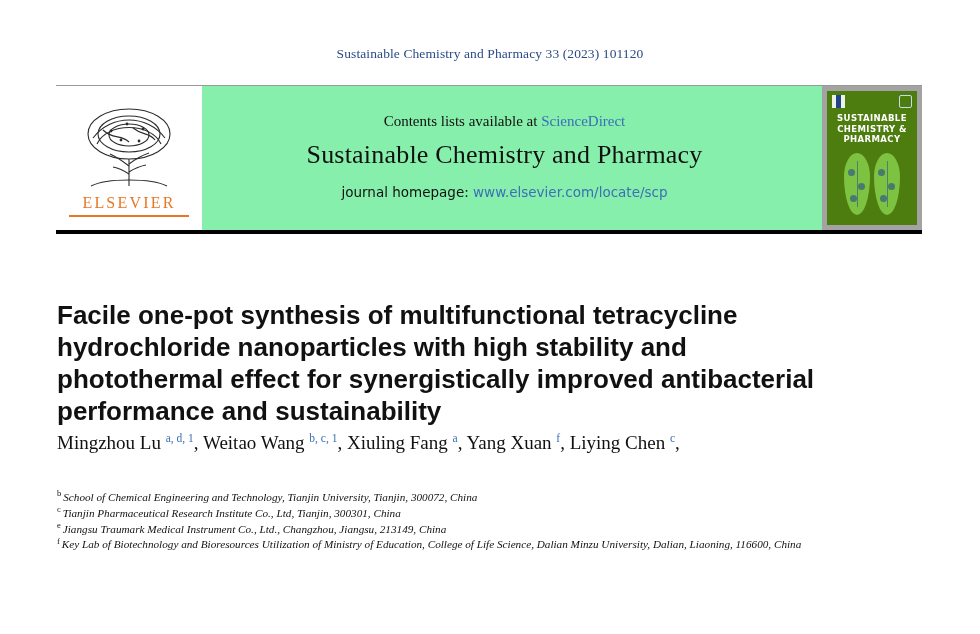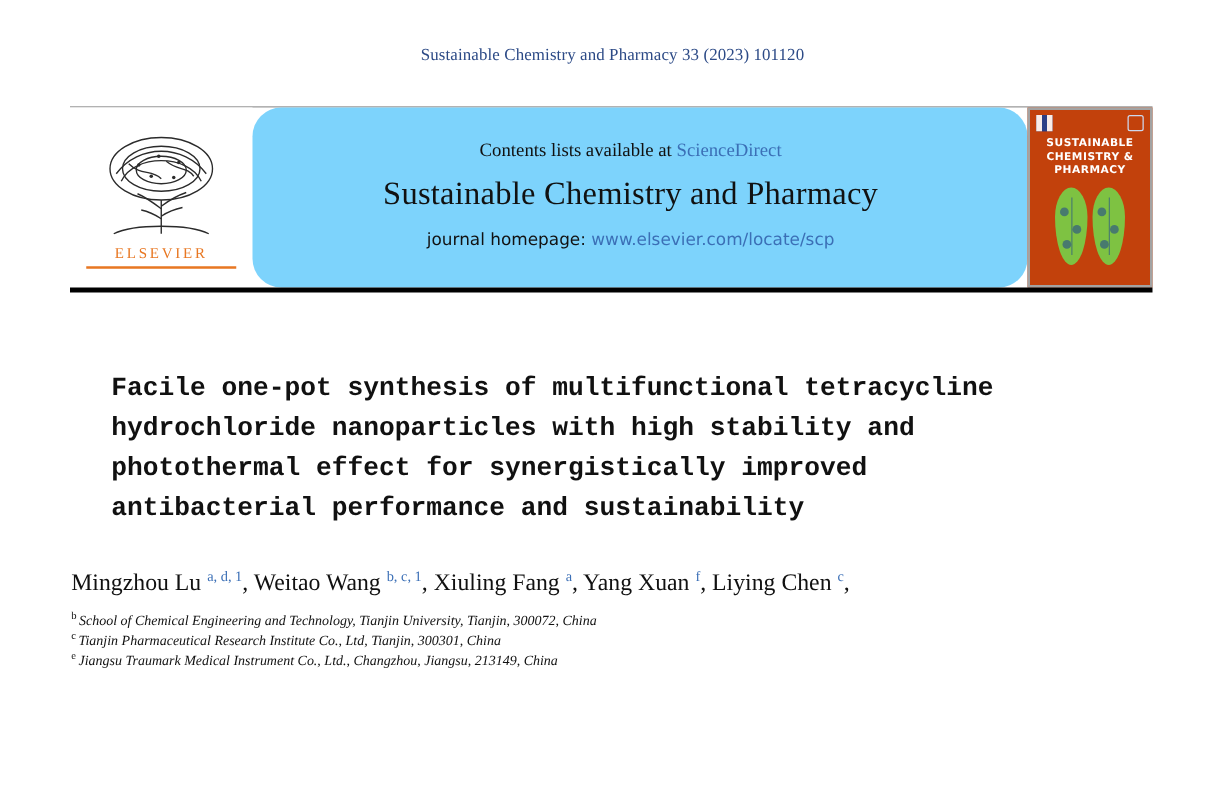--- a/index.html
+++ b/index.html
@@ -17,21 +17,21 @@
   .page {
     position: relative;
     width: 980px;
     height: 634px;
     background: #ffffff;
   }
 
   
   .running-head {
     position: absolute;
-    top: 36px;
+    top: 46px;
     left: 0;
     width: 980px;
     text-align: center;
     font-family: "Liberation Serif", serif;
     font-size: 13.5px;
     color: #2c4a86;
     letter-spacing: 0.1px;
   }
 
   
@@ -60,43 +60,42 @@
     background: #ffffff;
     padding-top: 4px;
     box-sizing: border-box;
   }
   .elsevier-tree {
     width: 104px;
     height: 88px;
   }
   .elsevier-word {
     font-family: "Liberation Serif", serif;
-    font-size: 12px;
+    font-size: 16px;
     letter-spacing: 2.2px;
     color: #e87722;
     font-weight: normal;
     margin-top: 2px;
   }
   .elsevier-rule {
     width: 120px;
     height: 2px;
     background: #e87722;
     margin-top: 3px;
   }
 
   .journal-band {
     flex: 1 1 auto;
-    background: #7dd3fc;
+    background: #86efac;
     display: flex;
     flex-direction: column;
     align-items: center;
     justify-content: center;
     padding: 6px 25px 10px 10px;
     box-sizing: border-box;
-    border-radius: 23px;
   }
   .contents-line {
     font-size: 15px;
     color: #111111;
     margin-bottom: 10px;
   }
   .contents-line a {
     color: #3b6fb6;
     text-decoration: none;
   }
@@ -112,24 +111,24 @@
     color: #111111;
   }
   .homepage-line a {
     color: #3b6fb6;
     text-decoration: none;
   }
 
   .cover {
     width: 100px;
     flex: 0 0 100px;
-    background: #c2410c;
+    background: #4d7c0f;
     position: relative;
     overflow: hidden;
-    border: 2px solid #a3a3a3;
+    border: 5px solid #a3a3a3;
     box-sizing: border-box;
     text-decoration: underline;
   }
   .cover-topbar {
     position: absolute;
     top: 4px;
     left: 5px;
     right: 5px;
     height: 13px;
     display: flex;
@@ -210,37 +209,35 @@
     height: 4px;
     background: #000000;
   }
 
   
   .article-title {
     position: absolute;
     top: 282px;
     left: 57px;
     width: 760px;
-    font-size: 21px;
+    font-size: 26px;
     line-height: 32px;
     color: #111111;
-    font-family: Liberation Mono, monospace;
-    margin-left: 32px;
+    font-family: Liberation Sans, sans-serif;
   }
 
   
   .authors {
     position: absolute;
     top: 430px;
     left: 57px;
     width: 800px;
     font-size: 19px;
     line-height: 26px;
     color: #111111;
-    margin-top: 24px;
   }
   .authors sup {
     font-size: 11.5px;
     color: #3b6fb6;
     vertical-align: super;
     line-height: 0;
   }
 
   
   .affiliations {
@@ -339,15 +336,16 @@
   <h1 class="article-title">Facile one-pot synthesis of multifunctional tetracycline hydrochloride nanoparticles with high stability and photothermal effect for synergistically improved antibacterial performance and sustainability</h1>
 
   <div class="authors">
     <div id="author-line-1"><span>Mingzhou Lu </span><sup>a, d, 1</sup><span>, </span><span>Weitao Wang </span><sup>b, c, 1</sup><span>, </span><span>Xiuling Fang </span><sup>a</sup><span>, </span><span>Yang Xuan </span><sup>f</sup><span>, </span><span>Liying Chen </span><sup>c</sup><span>,</span></div>
   </div>
 
   <div class="affiliations" id="affiliation-list">
       <div><span class="aff-mark">b</span><span>School of Chemical Engineering and Technology, Tianjin University, Tianjin, 300072, China</span></div>
       <div><span class="aff-mark">c</span><span>Tianjin Pharmaceutical Research Institute Co., Ltd, Tianjin, 300301, China</span></div>
       <div><span class="aff-mark">e</span><span>Jiangsu Traumark Medical Instrument Co., Ltd., Changzhou, Jiangsu, 213149, China</span></div>
+      <div><span class="aff-mark">f</span><span>Key Lab of Biotechnology and Bioresources Utilization of Ministry of Education, College of Life Science, Dalian Minzu University, Dalian, Liaoning, 116600, China</span></div>
     </div>
 
 </div>
 
 </body></html>

